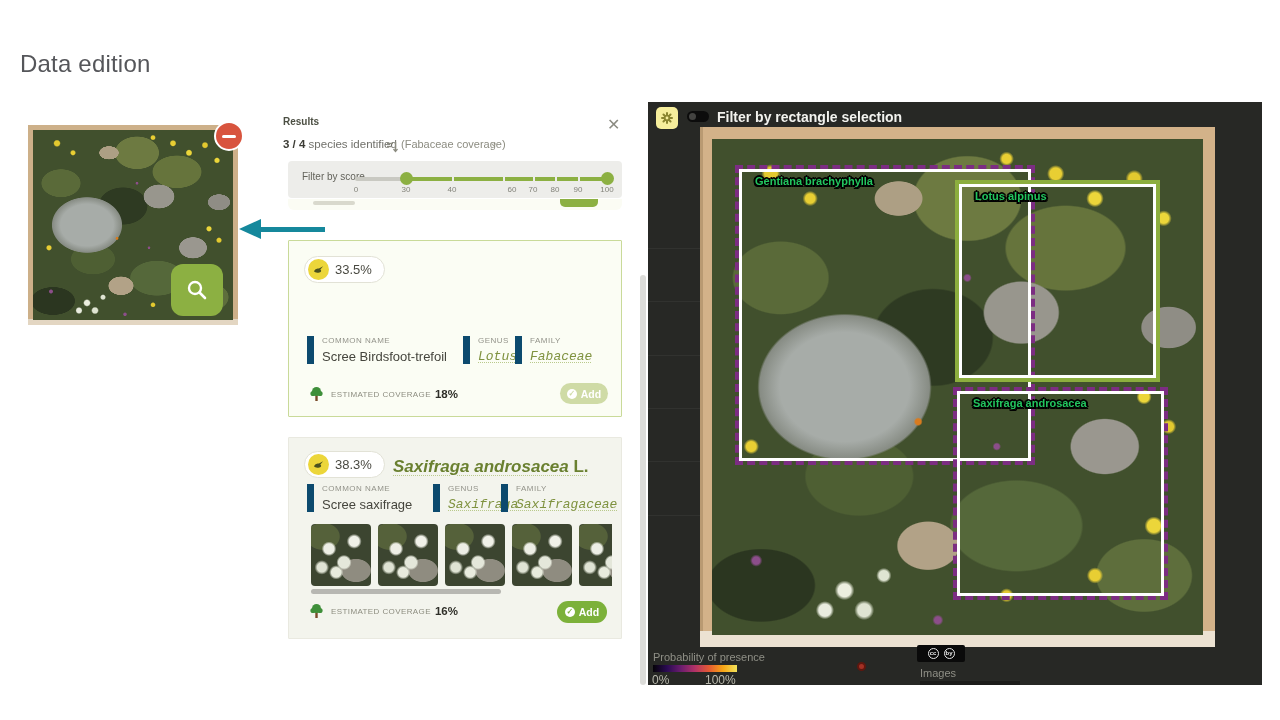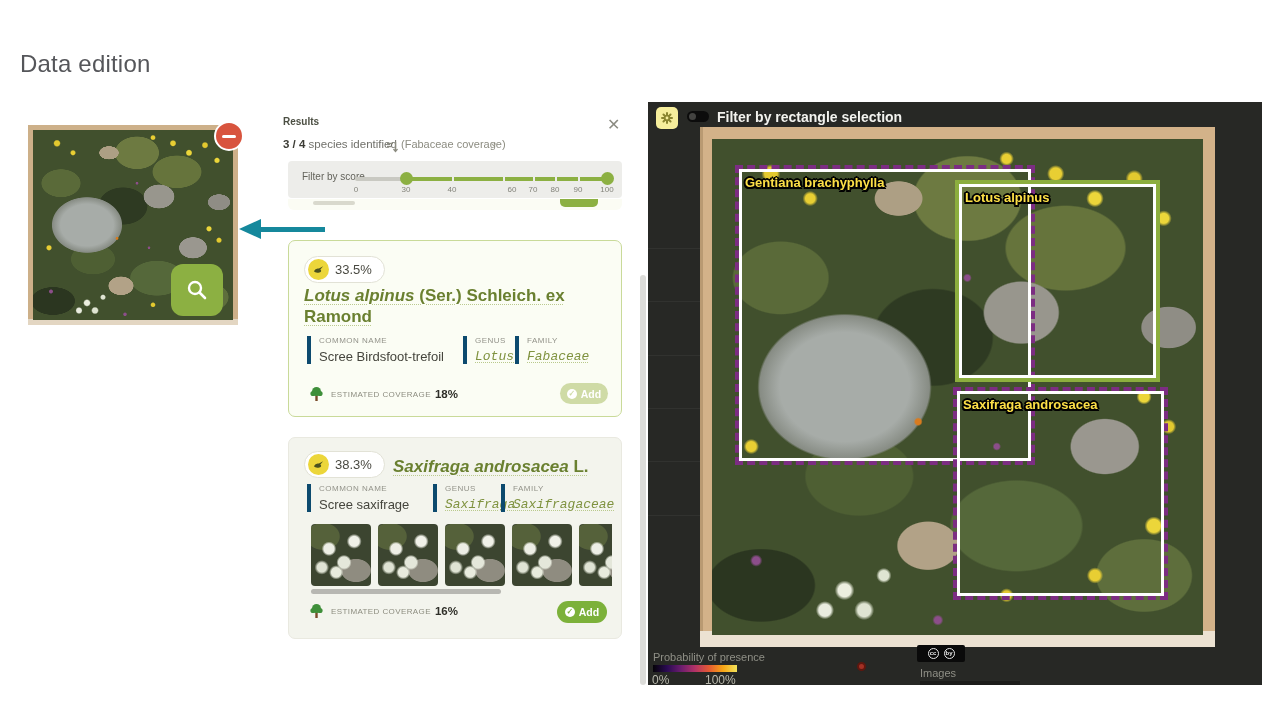--- a/index.html
+++ b/index.html
@@ -85,35 +85,35 @@
   .track.green { left:118px; width:201px; background:#8cb042; }
   .gap { position:absolute; top:16px; width:2px; height:4px; background:#ededea; }
   .handle { position:absolute; top:11px; width:13px; height:13px; border-radius:50%; background:#8cb042; }
   .tick { position:absolute; top:24px; font-size:8px; color:#84847b; transform:translateX(-50%); }
 
   .partial-card { left:288px; top:162px; width:334px; height:11px; background:#fbfcf4;
                   border-radius:0 0 6px 6px; overflow:hidden; }
   .partial-card .txt { position:absolute; left:25px; top:2px; width:42px; height:4px; background:#d9d9cd; border-radius:2px; }
   .partial-card .btn { position:absolute; left:272px; top:0; width:38px; height:8px; background:#8cb042; border-radius:0 0 5px 5px; }
 
-  .card { border-radius:7px; }
+  .card { border-radius:1px; }
   .card1 { left:288px; top:203px; width:334px; height:177px; background:#fbfdf4; border:1px solid #c9da99; }
   .card2 { left:288px; top:400px; width:334px; height:202px; background:#f3f4ed; border:1px solid #e9e9e0; }
 
   .score-badge { position:absolute; display:flex; align-items:center; gap:6px; height:27px;
                  background:#fff; border:1px solid #e2e2d6; border-radius:14px; padding:0 12px 0 3px; }
   .score-circle { width:21px; height:21px; border-radius:50%; background:#ecd63a; display:flex;
                   align-items:center; justify-content:center; }
   .score-val { font-size:13px; color:#4a4a42; }
 
   .sci-name { font-size:17px; font-weight:bold; color:#6a8030; line-height:21px;
               text-decoration:underline dotted #bccb90 1px; text-underline-offset:3px; }
   .sci-name .it { font-style:italic; }
 
-  .col { position:absolute; border-left:4px solid #0c4a6e; padding-left:8px; }
+  .col { position:absolute; border-left:7px solid #0c4a6e; padding-left:8px; }
   .col-label { font-size:8px; color:#93938a; letter-spacing:.5px; margin-bottom:4px; }
   .col-val { font-size:13px; color:#45453d; }
   .col-val.taxo { font-style:italic; color:#7f923f; text-decoration:underline dotted #b9c98b 1px; text-underline-offset:2px;font-family:Liberation Mono, monospace; }
 
   .cov-row { position:absolute; display:flex; align-items:center; }
   .cov-label { font-size:8px; color:#8d8d80; letter-spacing:.4px; margin:0 4px 0 7px;text-align:right; }
   .cov-val { font-size:11.5px; font-weight:bold; color:#2f2f29; }
 
   .add-btn { position:absolute; display:flex; align-items:center; justify-content:center; gap:4px;
              border-radius:11px; color:#fff; font-size:10.5px; font-weight:bold; }
@@ -149,21 +149,21 @@
   .toggle .knob { position:absolute; left:2px; top:2px; width:7px; height:7px; border-radius:50%; background:#434341; }
   .toggle-label { position:absolute; left:69px; top:7px; font-size:14px; font-weight:bold; color:#f2f2ee;text-align:center; }
 
   .photo { position:absolute; left:52px; top:25px; width:515px; height:520px; background:#d3b289;
            padding:12px; box-shadow:inset 0 -16px 0 #ece2d2, inset 3px 0 0 #b99a72; }
   .photo .veg { width:100%; height:100%; }
 
   .bbox { position:absolute; }
   .bbox-purple { border:4px dashed #7c2d82; box-shadow:inset 0 0 0 3px #fff; }
   .bbox-green  { border:4px solid #8cae3e; box-shadow:inset 0 0 0 3px #fff; }
-  .bbox-label { position:absolute; left:6px; top:6px; font-size:13px; font-weight:bold; color:#fde047;
+  .bbox-label { position:absolute; left:16px; top:6px; font-size:11px; font-weight:bold; color:#22c55e;
                 white-space:nowrap;
                 text-shadow:-2px 0 0 #000, 2px 0 0 #000, 0 -2px 0 #000, 0 2px 0 #000,
                             -1.5px -1.5px 0 #000, 1.5px -1.5px 0 #000, -1.5px 1.5px 0 #000, 1.5px 1.5px 0 #000; }
 
   .legend-title { position:absolute; left:5px; top:549px; font-size:11px; color:#8f8f86; }
   .legend-bar { position:absolute; left:5px; top:563px; width:84px; height:7px;
                 background:linear-gradient(90deg,#050308,#2a0a52,#6b1d6e,#b13267,#e35933,#f7a515,#f3e35a); }
   .legend-min { position:absolute; left:4px; top:571px; font-size:12px; color:#b9b9ad; }
   .legend-max { position:absolute; left:57px; top:571px; font-size:12px; color:#b9b9ad; }
   .red-dot { position:absolute; left:209px; top:560px; width:9px; height:9px; border-radius:50%;
@@ -240,21 +240,20 @@
 
   <div class="abs card card1">
     <div class="score-badge" style="left:15px; top:15px">
       <span class="score-circle">
         <svg width="13" height="13" viewBox="0 0 14 14">
             <path d="M2 9 Q4 5 7.5 6 L12 3.5 L9 7 Q11.5 9.5 7 10.5 Q3.5 11 2 9 Z" fill="#4a511f"></path>
           </svg>
       </span>
       <span class="score-val">33.5%</span>
     </div>
-    <div style="position:absolute; left:15px; top:44px; width:300px" class="sci-name"><span class="it">Lotus alpinus</span><span> (Ser.) Schleich. ex Ramond</span></div>
     <div class="col" style="left:18px; top:95px; width:145px">
       <div class="col-label">COMMON NAME</div>
       <div class="col-val">Scree Birdsfoot-trefoil</div>
     </div>
     <div class="col" style="left:174px; top:95px; width:48px">
       <div class="col-label">GENUS</div>
       <div class="col-val taxo">Lotus</div>
     </div>
     <div class="col" style="left:226px; top:95px; width:80px">
       <div class="col-label">FAMILY</div>

